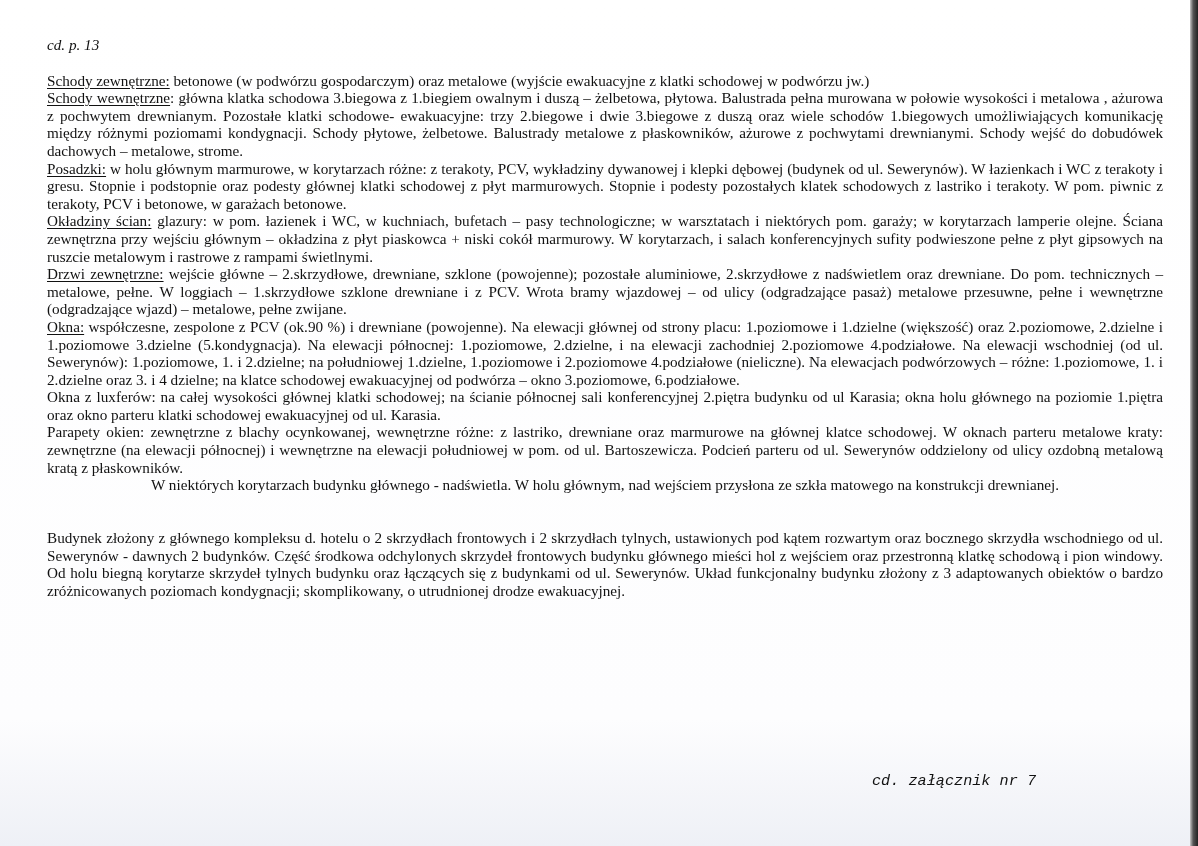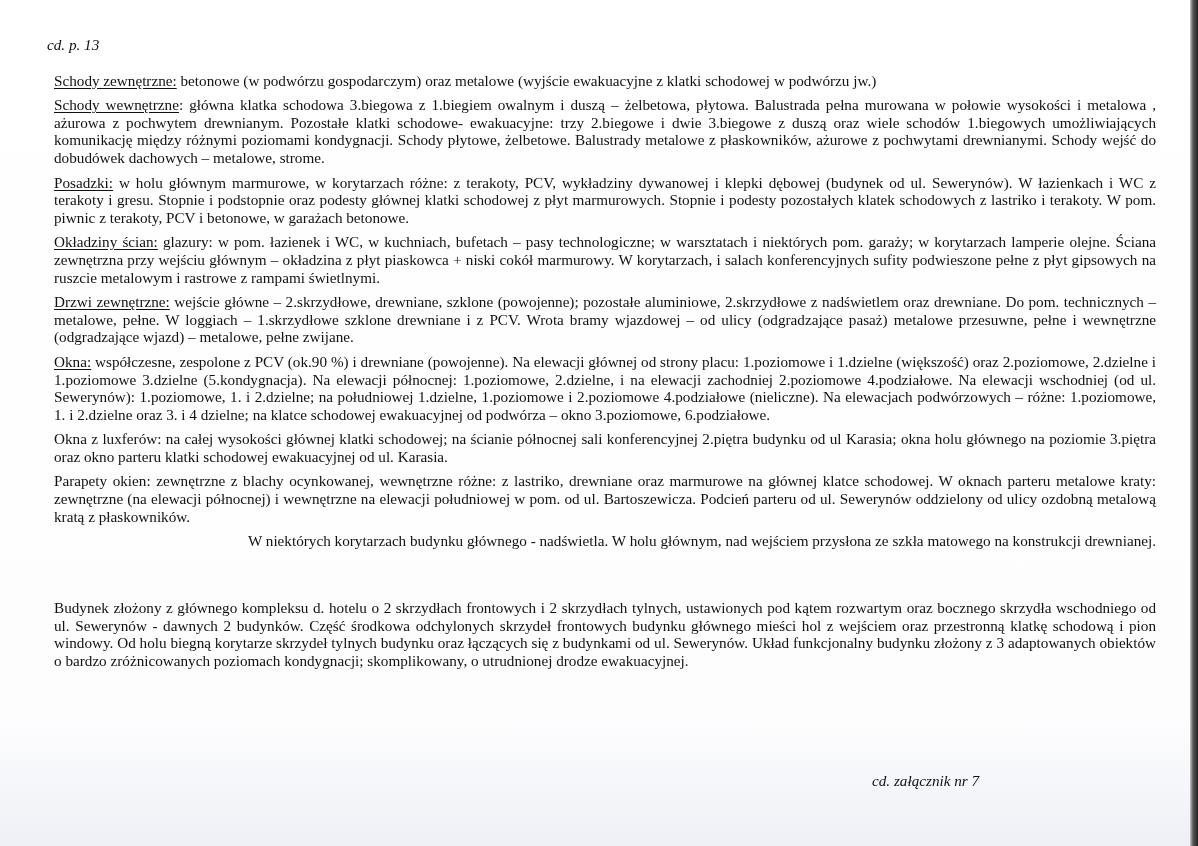--- a/index.html
+++ b/index.html
@@ -36,33 +36,33 @@
       font-size: 15.2px;
       line-height: 17.6px;
       color: #111;
     }
     .header-note {
       font-style: italic;
       margin-bottom: 18px;
     }
     .para {
       text-align: justify;
-      margin: 7px;
+      margin: 0;
     }
-    .para.last-left { text-align: right; }
+    .para.last-left { text-align: center; }
     .label {
       text-decoration: underline;
       text-underline-offset: 2px;
     }
     .section-gap { height: 17.6px; }
     .footer-note {
       position: absolute;
       left: 872px;
       top: 772px;
-      font-family: Liberation Serif, serif;
+      font-family: Liberation Mono, monospace;
       font-style: italic;
       font-size: 15.2px;
       color: #111;
     }
   </style>
 </head>
 <body>
 
 <div class="page">
   <div class="content">
@@ -74,21 +74,21 @@
 
     <p class="para"><span class="label">Posadzki:</span><span> w holu głównym marmurowe, w korytarzach różne: z terakoty, PCV, wykładziny dywanowej i klepki dębowej (budynek od ul. Sewerynów). W łazienkach i WC z terakoty i gresu. Stopnie i podstopnie oraz podesty głównej klatki schodowej z płyt marmurowych. Stopnie i podesty pozostałych klatek schodowych z lastriko i terakoty. W pom. piwnic z terakoty, PCV i betonowe, w garażach betonowe.</span></p>
 
     <p class="para"><span class="label">Okładziny ścian:</span><span> glazury: w pom. łazienek i WC, w kuchniach, bufetach – pasy technologiczne; w warsztatach i niektórych pom. garaży; w korytarzach lamperie olejne. Ściana zewnętrzna przy wejściu głównym – okładzina z płyt piaskowca + niski cokół marmurowy. W korytarzach, i salach konferencyjnych sufity podwieszone pełne z płyt gipsowych na ruszcie metalowym i rastrowe z rampami świetlnymi.</span></p>
 
     <p class="para"><span class="label">Drzwi zewnętrzne:</span><span> wejście główne – 2.skrzydłowe, drewniane, szklone (powojenne); pozostałe aluminiowe, 2.skrzydłowe z nadświetlem oraz drewniane. Do pom. technicznych – metalowe, pełne. W loggiach – 1.skrzydłowe szklone drewniane i z PCV. Wrota bramy wjazdowej – od ulicy (odgradzające pasaż) metalowe przesuwne, pełne i wewnętrzne (odgradzające wjazd) – metalowe, pełne zwijane.</span></p>
 
 
     <p class="para"><span class="label">Okna:</span><span> współczesne, zespolone z PCV (ok.90 %) i drewniane (powojenne). Na elewacji głównej od strony placu: 1.poziomowe i 1.dzielne (większość) oraz 2.poziomowe, 2.dzielne i 1.poziomowe 3.dzielne (5.kondygnacja). Na elewacji północnej: 1.poziomowe, 2.dzielne, i na elewacji zachodniej 2.poziomowe 4.podziałowe. Na elewacji wschodniej (od ul. Sewerynów): 1.poziomowe, 1. i 2.dzielne; na południowej 1.dzielne, 1.poziomowe i 2.poziomowe 4.podziałowe (nieliczne). Na elewacjach podwórzowych – różne: 1.poziomowe, 1.  i 2.dzielne oraz 3. i 4 dzielne; na klatce schodowej ewakuacyjnej od podwórza – okno 3.poziomowe, 6.podziałowe.</span></p>
 
-    <p class="para"><span>Okna z luxferów:  na całej wysokości głównej klatki schodowej; na ścianie północnej sali konferencyjnej 2.piętra budynku od ul Karasia; okna holu głównego na poziomie 3.piętra oraz okno parteru klatki schodowej ewakuacyjnej od ul. Karasia.</span></p>
+    <p class="para"><span>Okna z luxferów:  na całej wysokości głównej klatki schodowej; na ścianie północnej sali konferencyjnej 2.piętra budynku od ul Karasia; okna holu głównego na poziomie 1.piętra oraz okno parteru klatki schodowej ewakuacyjnej od ul. Karasia.</span></p>
 
     <p class="para"><span>Parapety okien:  zewnętrzne z blachy ocynkowanej, wewnętrzne różne: z lastriko, drewniane oraz marmurowe na głównej klatce schodowej. W oknach parteru metalowe kraty: zewnętrzne (na elewacji północnej) i wewnętrzne na elewacji południowej w pom. od ul. Bartoszewicza. Podcień parteru od ul. Sewerynów oddzielony od ulicy ozdobną metalową kratą z płaskowników.</span></p>
 
     <p class="para last-left"><span>W niektórych korytarzach budynku głównego - nadświetla. W holu głównym, nad wejściem przysłona ze szkła matowego na konstrukcji drewnianej.</span></p>
 
     <div class="section-gap"></div>
     <div class="section-gap"></div>
 
     <p class="para">Budynek złożony z głównego kompleksu d. hotelu o 2 skrzydłach frontowych i 2 skrzydłach tylnych, ustawionych  pod kątem rozwartym oraz bocznego skrzydła wschodniego od ul. Sewerynów - dawnych 2 budynków. Część środkowa odchylonych skrzydeł frontowych budynku głównego mieści hol z wejściem oraz przestronną klatkę schodową i pion windowy. Od holu biegną korytarze skrzydeł tylnych budynku oraz łączących się z budynkami od ul. Sewerynów. Układ funkcjonalny budynku złożony z 3 adaptowanych obiektów o bardzo zróżnicowanych poziomach kondygnacji; skomplikowany, o utrudnionej drodze ewakuacyjnej.</p>
   </div>

